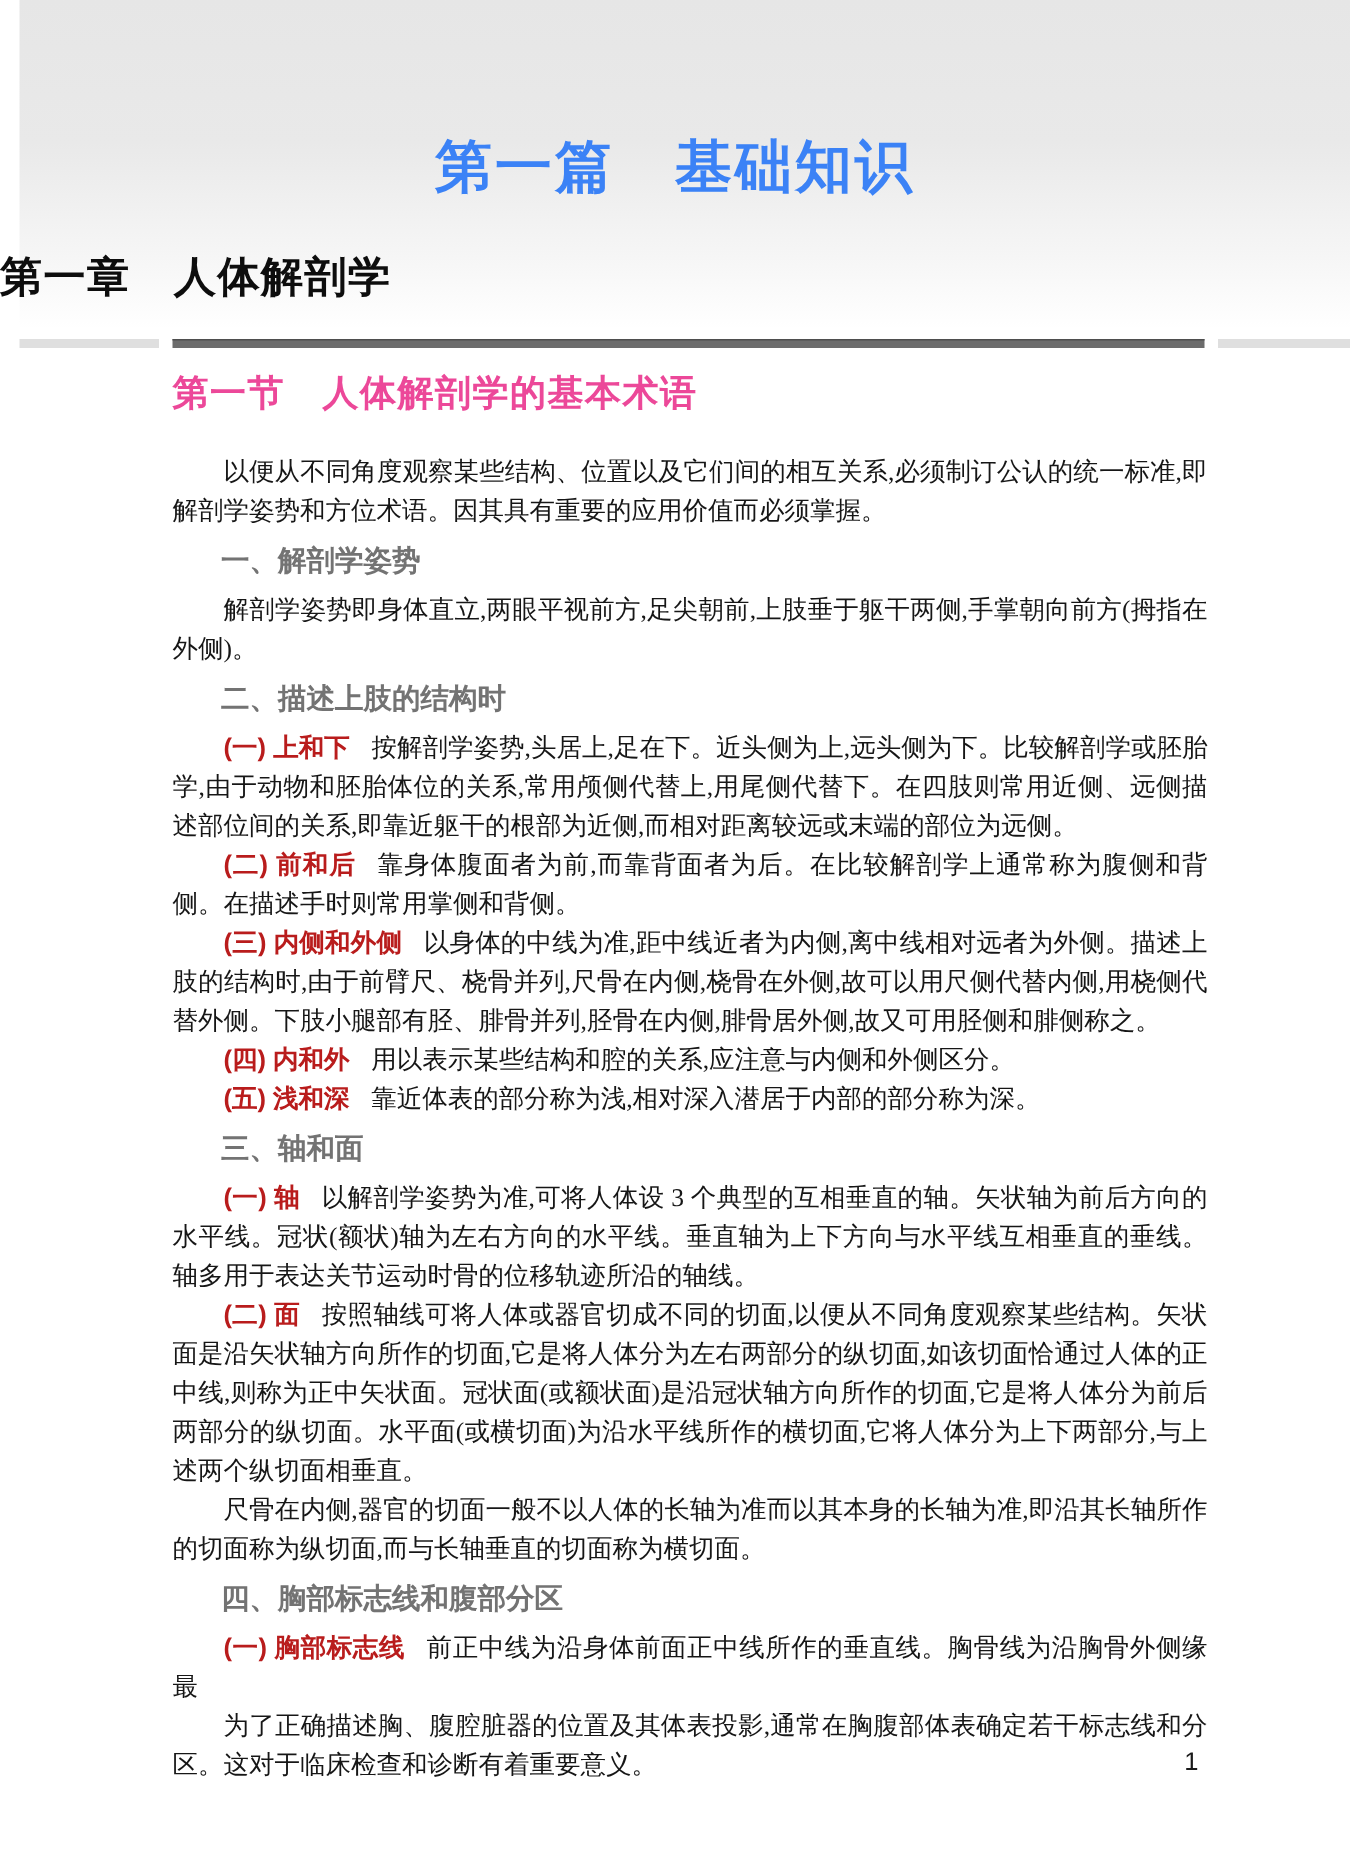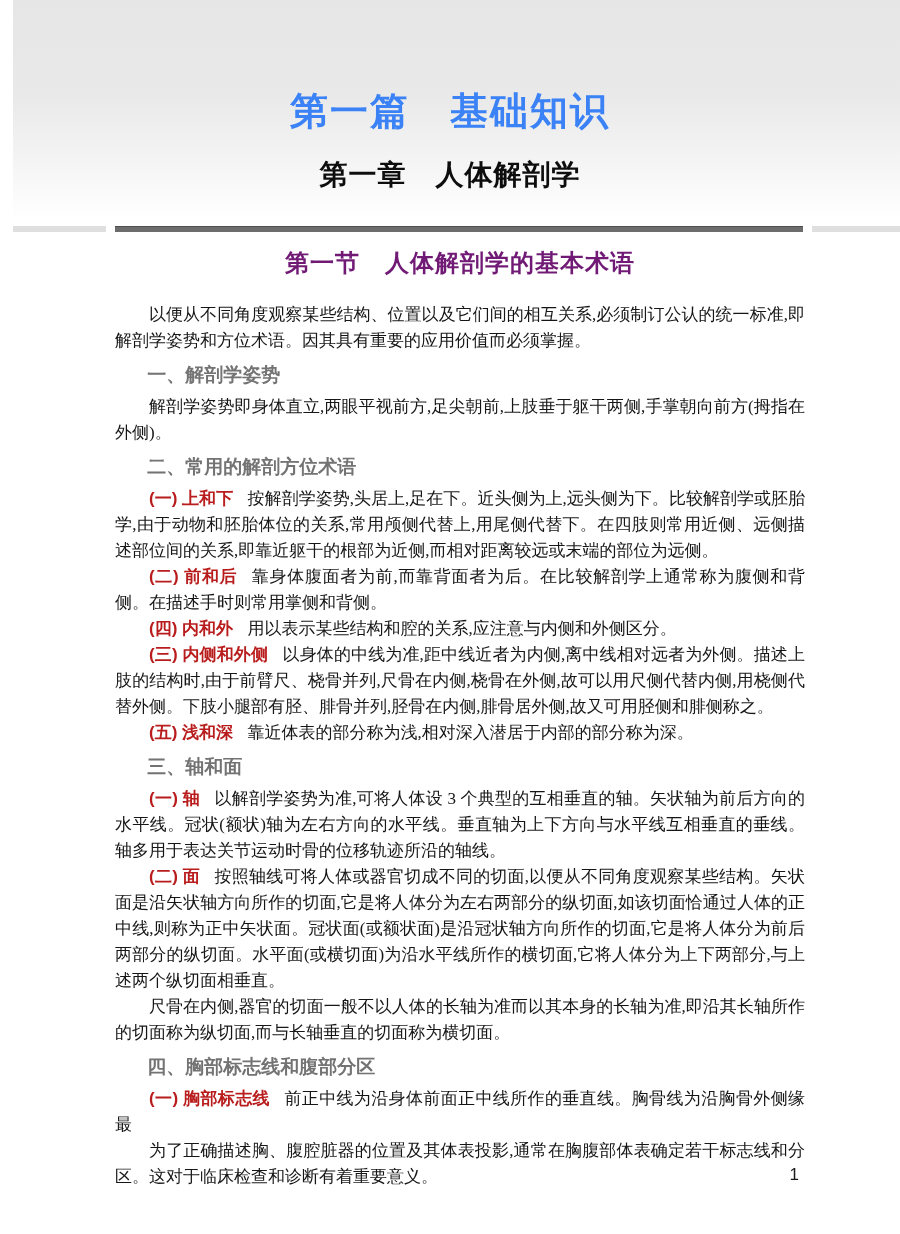--- a/index.html
+++ b/index.html
@@ -16,40 +16,40 @@
     background:linear-gradient(180deg, #e6e6e6 0%, #e9e9e9 42%, #f6f6f6 76%, #ffffff 97%);
   }
   .part-title {
     position:absolute; top:86px; left:0; width:900px;
     margin:0; text-align:center;
     font-family:"Liberation Serif", serif;
     font-size:38px; font-weight:bold; color:#3b82f6;
     letter-spacing:2px;
   }
   .chapter-title {
-    position:absolute; top:156px; left:0; width:900px;
-    margin:0; text-align:center;
+    position:absolute; top:166px; left:0; width:900px;
+    margin:0; text-align:left;
     font-family:"Liberation Sans", sans-serif;
     font-size:28px; font-weight:bold; color:#0d0d0d;
     letter-spacing:1px;
   }
   .rule-bar { position:absolute; top:226px; left:0; width:900px; height:6px; }
   .rule-seg { position:absolute; top:0; height:6px; }
   .rule-left-light  { left:13px;  width:93px;  background:#dfdfdf; }
   .rule-dark        { left:115px; width:688px; background:#6c6c6c; border-top:1px solid #4e4e4e; box-sizing:border-box; }
   .rule-right-light { left:812px; width:88px;  background:#dfdfdf; }
 
   .content {
     position:absolute; left:115px; top:246px; width:690px;
   }
   .section-title {
     margin:2px 0 24px 0;
-    text-align:center;
+    text-align:left;
     font-family:"Liberation Serif", serif;
-    font-size:24px; line-height:30px; font-weight:bold; color:#701a75;
+    font-size:24px; line-height:30px; font-weight:bold; color:#ec4899;
     letter-spacing:1px;
   }
   .para {
     margin:0;
     font-size:17px; line-height:26px;
     text-align:justify;
     text-indent:2em;
     color:#161616;
   }
   .sub-heading {
@@ -87,29 +87,29 @@
 
 <div class="content">
   <h3 class="section-title">第一节　人体解剖学的基本术语</h3>
 
   <p class="para"><span>以便从不同角度观察某些结构、位置以及它们间的相互关系,必须制订公认的统一标准,即解剖学姿势和方位术语。因其具有重要的应用价值而必须掌握。</span></p>
 
   <h4 class="sub-heading">一、解剖学姿势</h4>
 
   <p class="para"><span>解剖学姿势即身体直立,两眼平视前方,足尖朝前,上肢垂于躯干两侧,手掌朝向前方(拇指在外侧)。</span></p>
 
-  <h4 class="sub-heading">二、常用的解剖方位术语</h4>
+  <h4 class="sub-heading">二、描述上肢的结构时</h4>
 
   <p class="para"><b class="run-in">(一) 上和下</b><span>按解剖学姿势,头居上,足在下。近头侧为上,远头侧为下。比较解剖学或胚胎学,由于动物和胚胎体位的关系,常用颅侧代替上,用尾侧代替下。在四肢则常用近侧、远侧描述部位间的关系,即靠近躯干的根部为近侧,而相对距离较远或末端的部位为远侧。</span></p>
 
   <p class="para"><b class="run-in">(二) 前和后</b><span>靠身体腹面者为前,而靠背面者为后。在比较解剖学上通常称为腹侧和背侧。在描述手时则常用掌侧和背侧。</span></p>
 
+  <p class="para"><b class="run-in">(三) 内侧和外侧</b><span>以身体的中线为准,距中线近者为内侧,离中线相对远者为外侧。描述上肢的结构时,由于前臂尺、桡骨并列,尺骨在内侧,桡骨在外侧,故可以用尺侧代替内侧,用桡侧代替外侧。下肢小腿部有胫、腓骨并列,胫骨在内侧,腓骨居外侧,故又可用胫侧和腓侧称之。</span></p>
+
   <p class="para"><b class="run-in">(四) 内和外</b><span>用以表示某些结构和腔的关系,应注意与内侧和外侧区分。</span></p>
-
-  <p class="para"><b class="run-in">(三) 内侧和外侧</b><span>以身体的中线为准,距中线近者为内侧,离中线相对远者为外侧。描述上肢的结构时,由于前臂尺、桡骨并列,尺骨在内侧,桡骨在外侧,故可以用尺侧代替内侧,用桡侧代替外侧。下肢小腿部有胫、腓骨并列,胫骨在内侧,腓骨居外侧,故又可用胫侧和腓侧称之。</span></p>
 
   <p class="para"><b class="run-in">(五) 浅和深</b><span>靠近体表的部分称为浅,相对深入潜居于内部的部分称为深。</span></p>
 
   <h4 class="sub-heading">三、轴和面</h4>
 
   <p class="para"><b class="run-in">(一) 轴</b><span>以解剖学姿势为准,可将人体设 3 个典型的互相垂直的轴。矢状轴为前后方向的水平线。冠状(额状)轴为左右方向的水平线。垂直轴为上下方向与水平线互相垂直的垂线。轴多用于表达关节运动时骨的位移轨迹所沿的轴线。</span></p>
 
   <p class="para"><b class="run-in">(二) 面</b><span>按照轴线可将人体或器官切成不同的切面,以便从不同角度观察某些结构。矢状面是沿矢状轴方向所作的切面,它是将人体分为左右两部分的纵切面,如该切面恰通过人体的正中线,则称为正中矢状面。冠状面(或额状面)是沿冠状轴方向所作的切面,它是将人体分为前后两部分的纵切面。水平面(或横切面)为沿水平线所作的横切面,它将人体分为上下两部分,与上述两个纵切面相垂直。</span></p>
 
   <p class="para"><span>尺骨在内侧,器官的切面一般不以人体的长轴为准而以其本身的长轴为准,即沿其长轴所作的切面称为纵切面,而与长轴垂直的切面称为横切面。</span></p>

